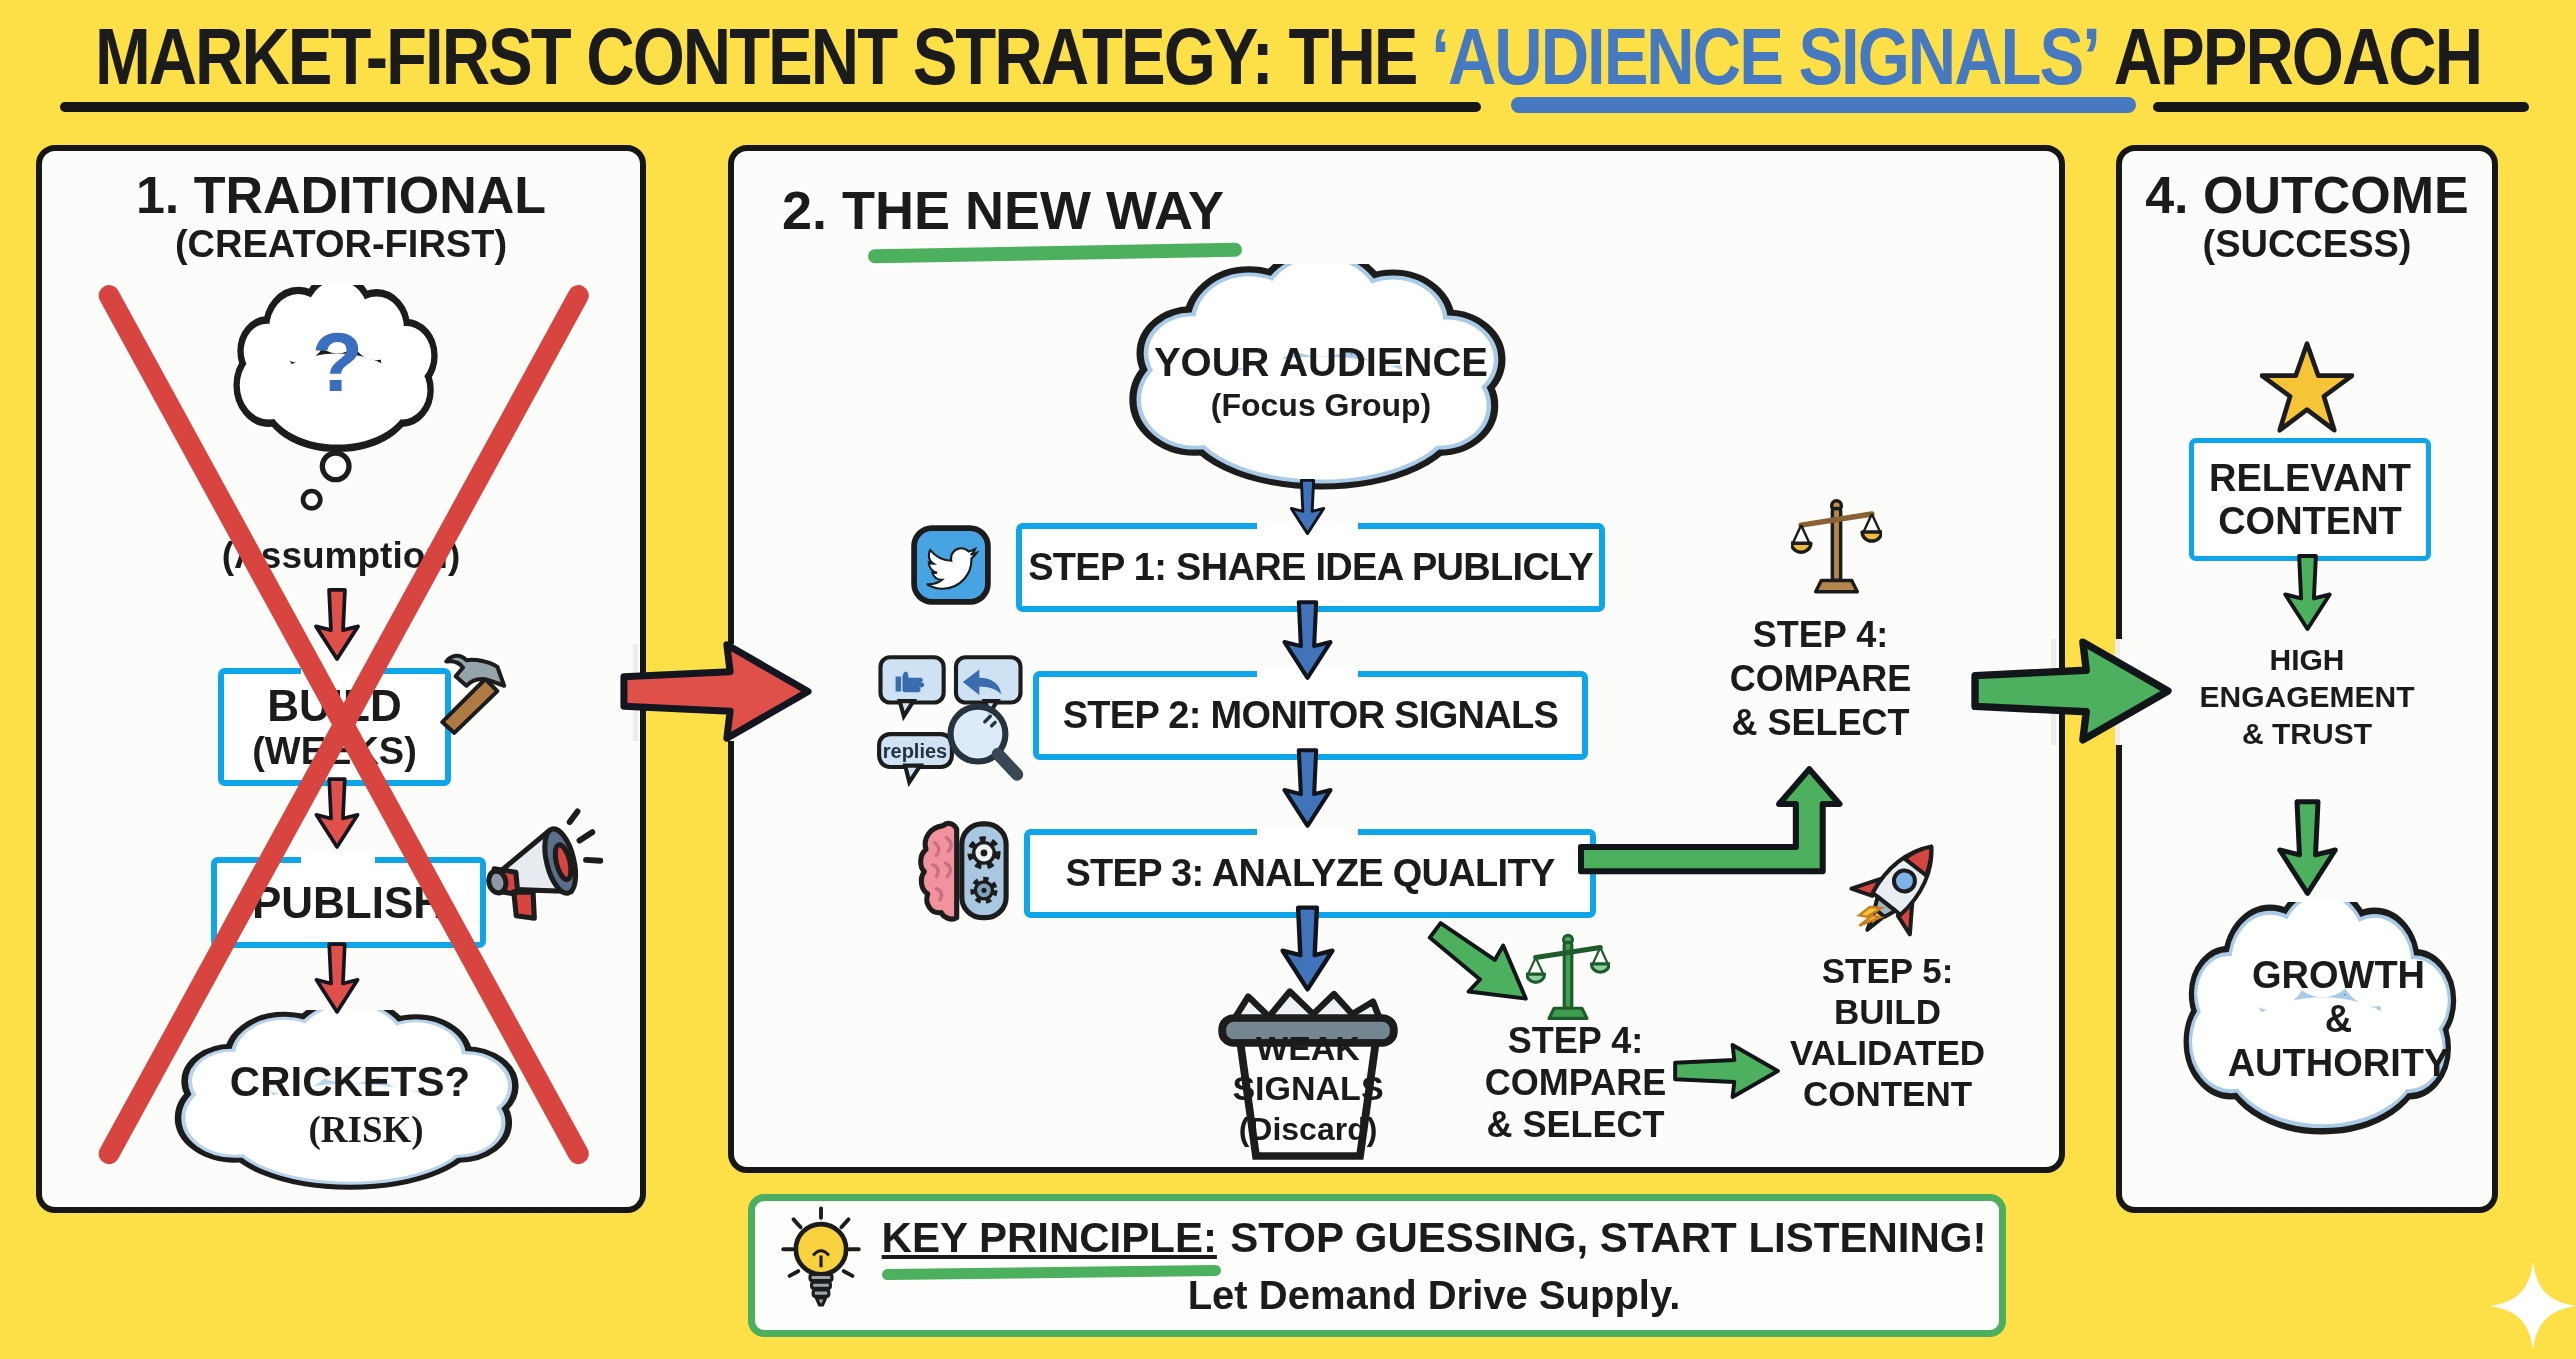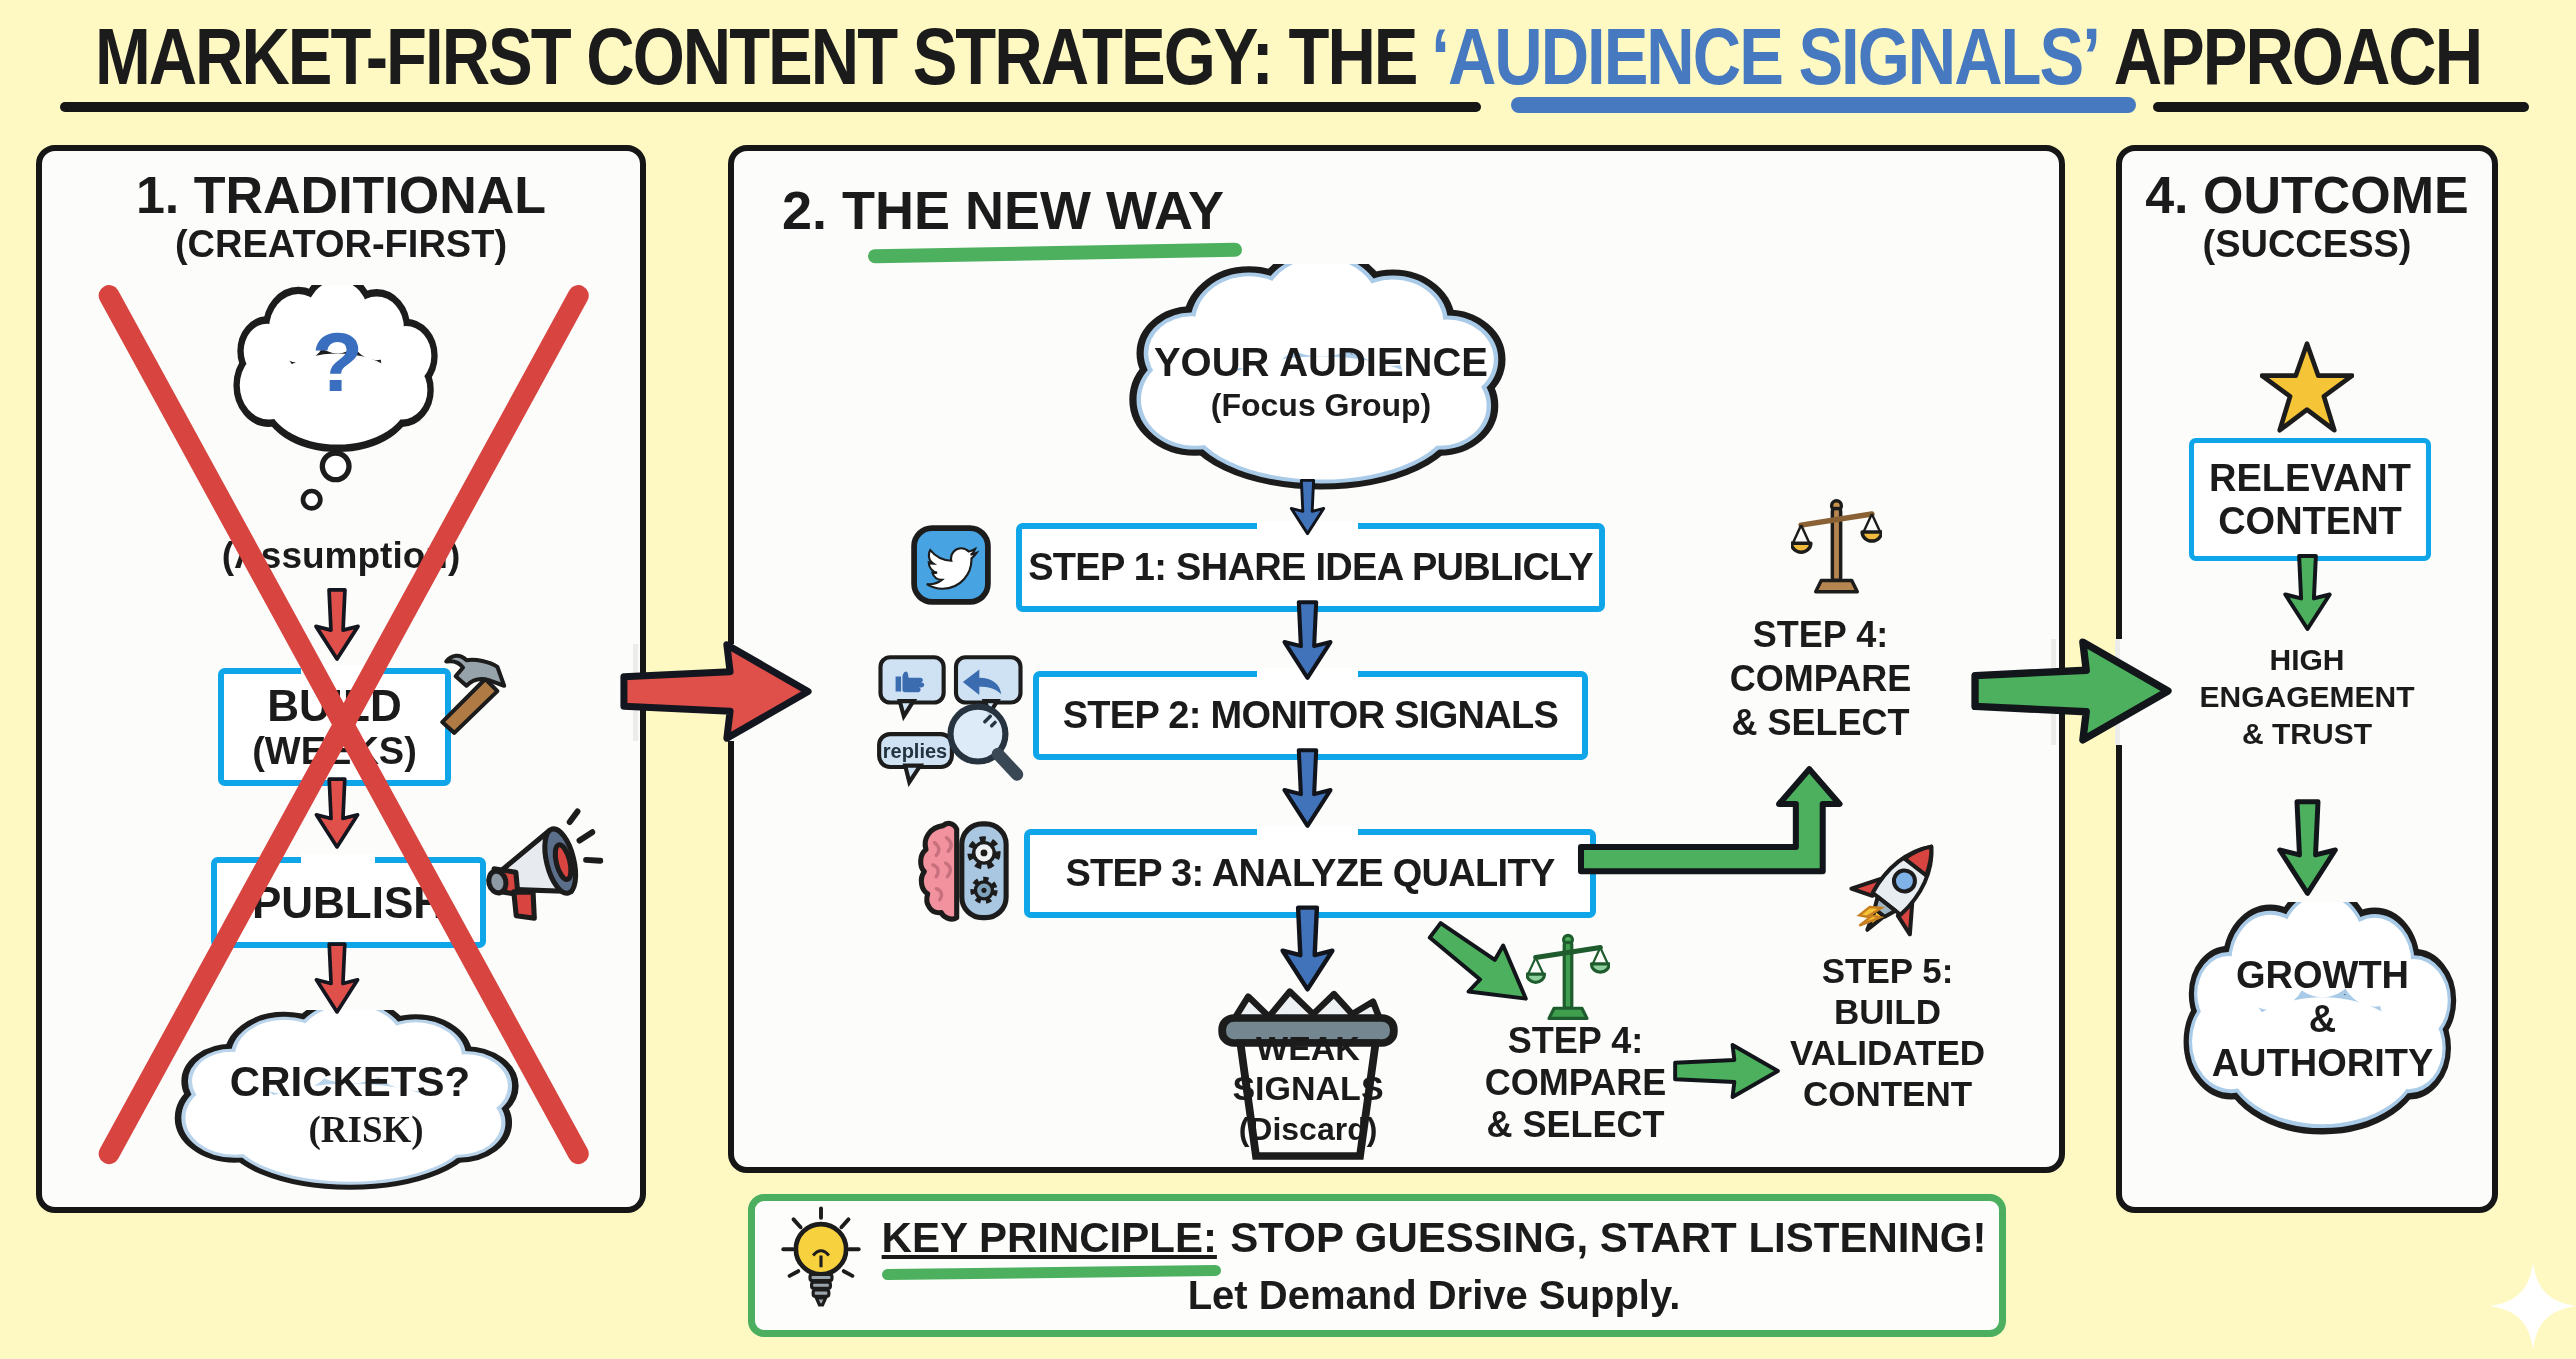--- a/index.html
+++ b/index.html
@@ -1,16 +1,16 @@
 <!DOCTYPE html>
 <html style="font-size:10.7px"><head>
 <meta charset="utf-8">
 <style>
   html,body{margin:0;padding:0;background:#ececeb;}
-  .stage{position:relative;width:2576px;height:1360px;background:#fef9c3;overflow:hidden;
+  .stage{position:relative;width:2576px;height:1360px;background:#fde047;overflow:hidden;
          font-family:"Liberation Sans","DejaVu Sans",sans-serif;font-weight:700;color:#1b1b1b;}
   .abs{position:absolute;}
   .t{position:absolute;font-weight:700;color:#1b1b1b;text-align:center;line-height:1.12;}
   .pre{white-space:pre-line;}
   .panel{position:absolute;background:#fcfcfb;border:6px solid #161616;border-radius:19px;}
   .bluebox{position:absolute;background:#ffffff;border:6px solid #0ea5e9;border-radius:6.7px;
            display:flex;align-items:center;justify-content:center;flex-direction:column;}
   .patch{position:absolute;background:#ffffff;z-index:3;}
   .gpatch{position:absolute;z-index:3;}
   .arrow{position:absolute;z-index:4;overflow:visible;}
@@ -313,21 +313,21 @@
 
     <svg class="arrow" style="left:152px;top:647px;width:67px;height:99px;" viewBox="0 0 100 148" width="67" height="99">
       <use href="#arrow-down" width="100" height="148" fill="#4cb05e" stroke="#12161a" stroke-width="8" stroke-linejoin="round"></use>
     </svg>
 
     <svg class="abs" style="left:57px;top:751px;width:287px;height:238px;" viewBox="0 0 220 150" preserveAspectRatio="none">
       <use href="#cloudshape" fill="#ffffff" stroke="#1c1c1c" stroke-width="13"></use>
       <use href="#cloudshape" fill="#ffffff" stroke="#a9cbe8" stroke-width="5"></use>
       <use href="#cloudshape" fill="#ffffff"></use>
     </svg>
-    <div class="t pre" style="left:57px;width:287px;top:802px;font-size:38px;line-height:1.16;">GROWTH
+    <div class="t pre" style="left:73px;width:287px;top:802px;font-size:38px;line-height:1.16;">GROWTH
 &amp;
 AUTHORITY</div>
   </div>
 
   <div class="gpatch" style="left:627px;top:644px;width:10.7px;height:97px;background:linear-gradient(to right,#fcfcfb 55%,#ececeb 55%);"></div>
   <div class="gpatch" style="left:727px;top:644px;width:10.7px;height:97px;background:linear-gradient(to right,#ececeb 45%,#fcfcfb 45%);"></div>
   <div class="gpatch" style="left:2045px;top:639px;width:10.7px;height:106px;background:linear-gradient(to right,#fcfcfb 55%,#ececeb 55%);"></div>
   <div class="gpatch" style="left:2115px;top:639px;width:10.7px;height:106px;background:linear-gradient(to right,#ececeb 45%,#fcfcfb 45%);"></div>
 
   <svg class="arrow" style="left:612px;top:637px;width:208px;height:109px;z-index:7;" viewBox="0 0 310 162" width="208" height="109">

